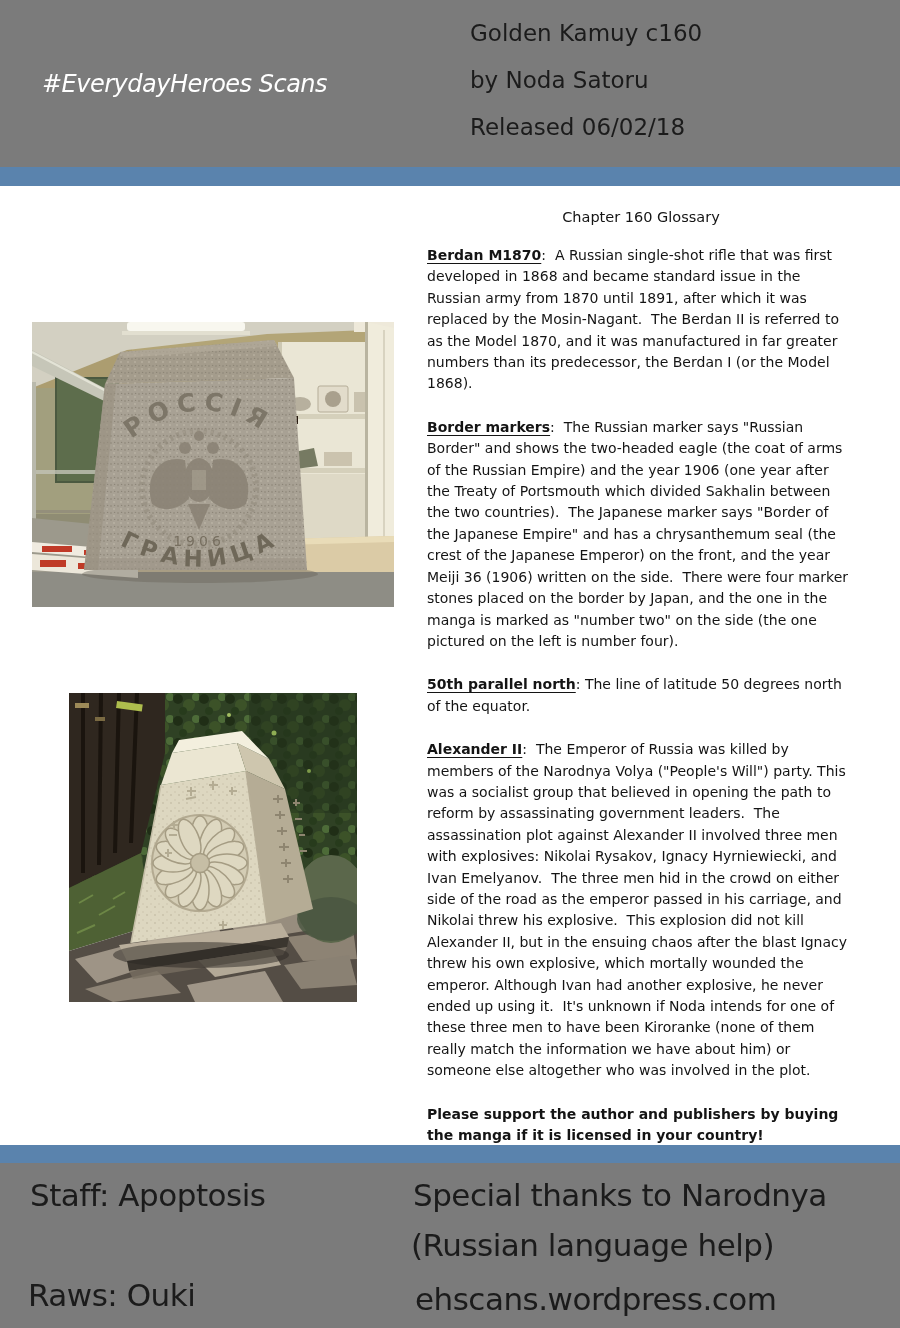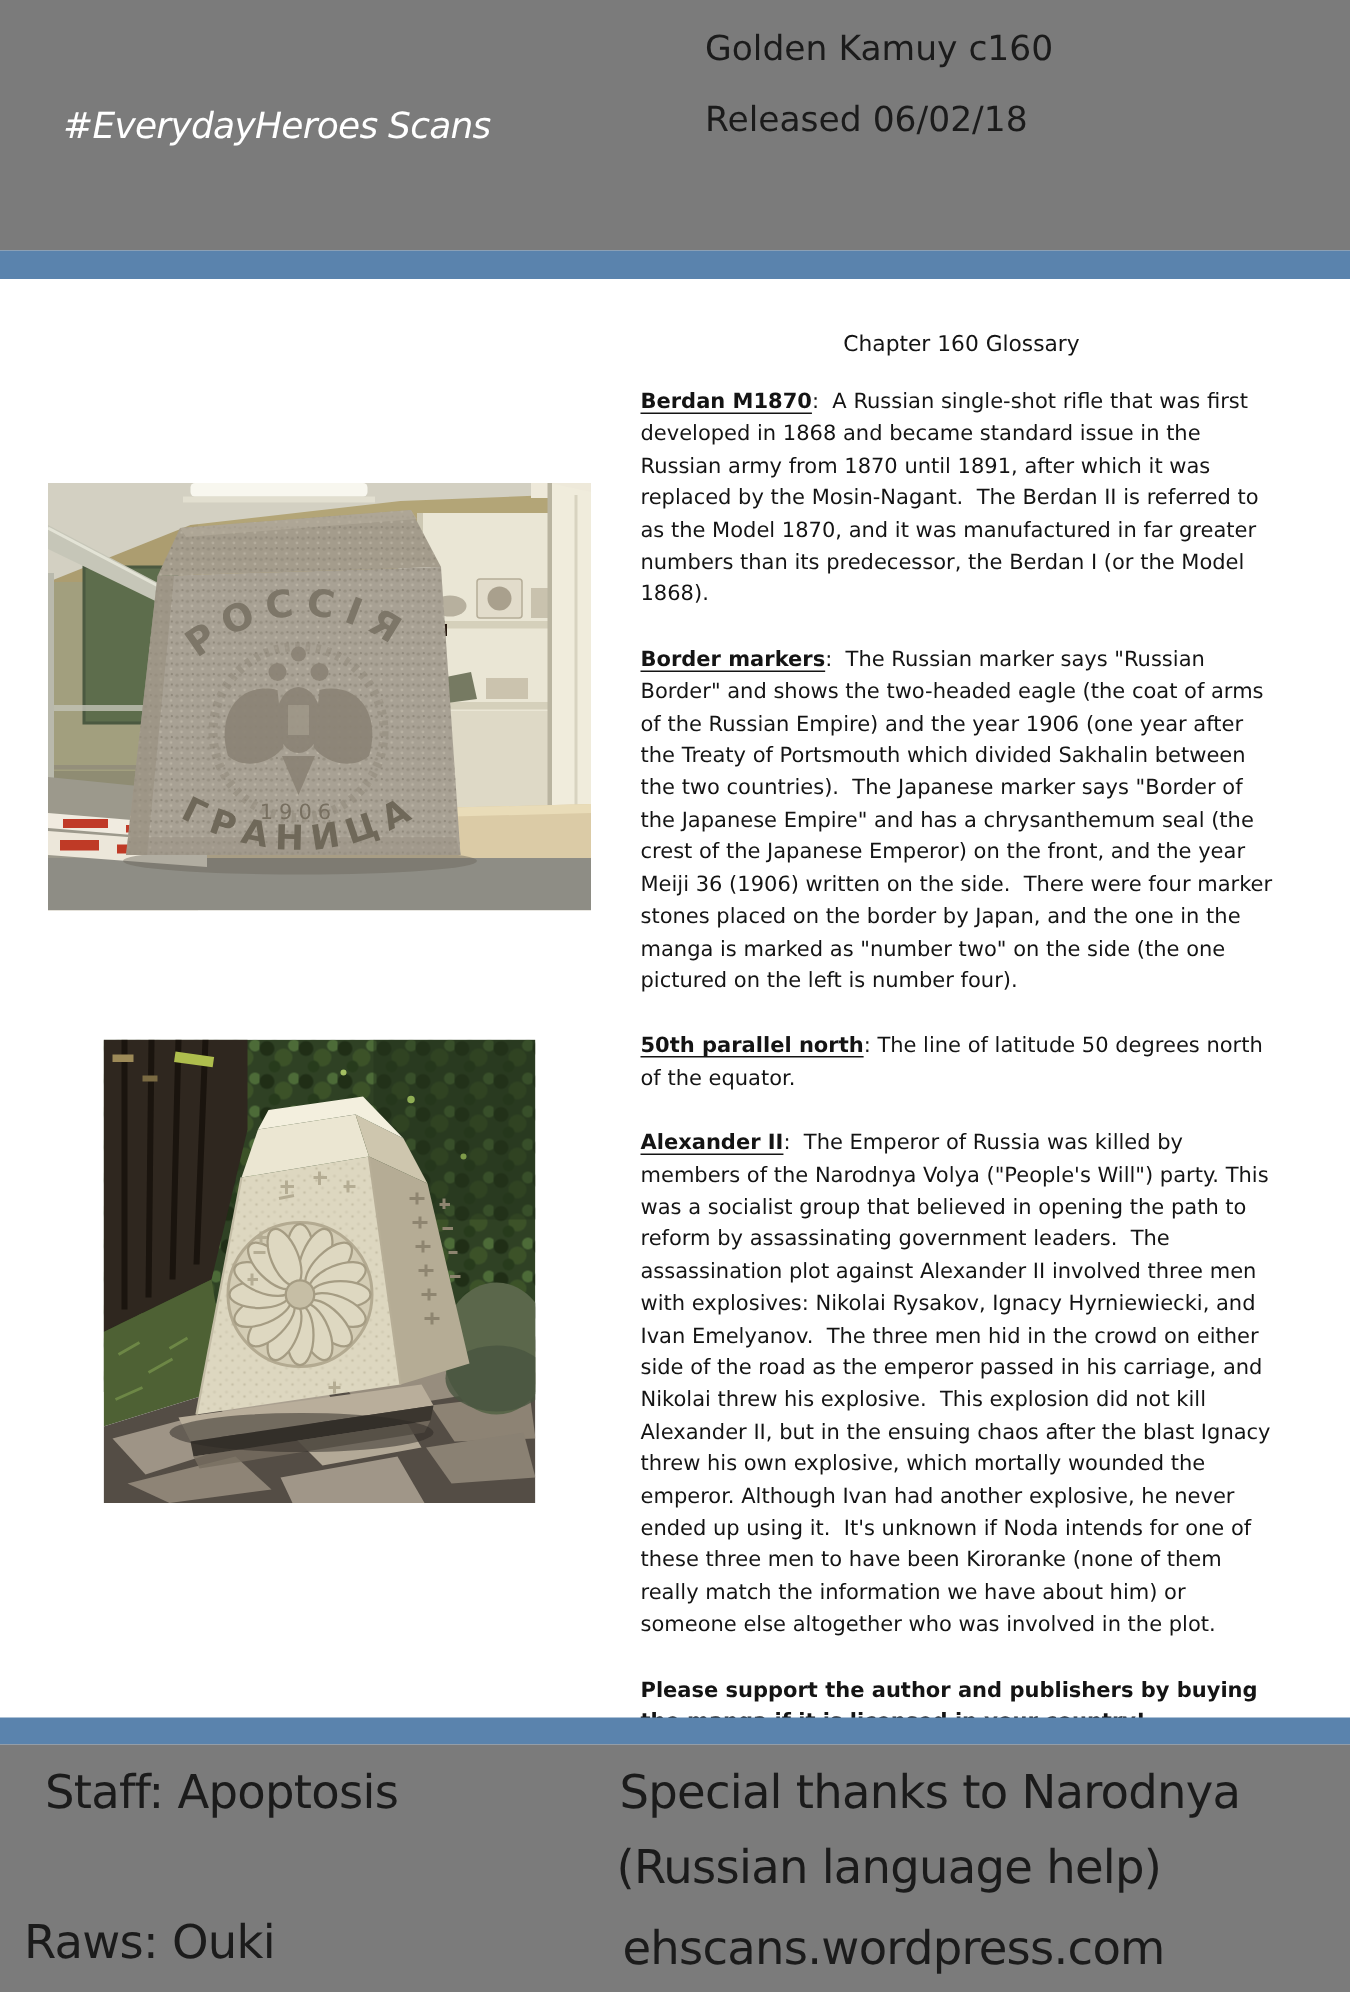--- a/index.html
+++ b/index.html
@@ -11,47 +11,48 @@
   .band-footer{top:1163px;height:209px;}
   .stripe{position:absolute;left:0;right:0;background:#5a83ad;}
   .stripe-top{top:167px;height:19px;}
   .stripe-bottom{top:1145px;height:18px;}
   
   .scan-group{position:absolute;left:42px;top:70px;font-size:24px;letter-spacing:-0.5px;color:#ffffff;font-style:italic;}
   .title-block{position:absolute;left:470px;top:10px;width:400px;
                font-size:23px;line-height:47px;color:#1b1b1b;}
   
   .glossary{position:absolute;left:427px;top:205px;width:428px;}
-  .glossary-heading{font-size:14.5px;text-align:center;margin:17px 0 20px 0;font-weight:normal;color:#141414;}
+  .glossary-heading{font-size:14.5px;text-align:center;margin:4px 0 20px 0;font-weight:normal;color:#141414;}
   .entry{font-size:14px;line-height:21.4px;margin:0 0 22px 0;white-space:pre-wrap;color:#141414;}
   .term{font-weight:bold;text-decoration:underline;text-underline-offset:3px;}
   .support{font-size:14px;line-height:21.4px;font-weight:bold;margin-top:20px;white-space:pre-wrap;color:#141414;}
   
   .photo{position:absolute;overflow:hidden;}
   .photo svg{display:block;width:100%;height:100%;}
   .photo-1{left:32px;top:322px;width:362px;height:285px;}
   .photo-2{left:69px;top:693px;width:288px;height:309px;}
   
   .f-text{position:absolute;font-size:31px;letter-spacing:-0.5px;color:#1b1b1b;}
   .f-staff{left:30px;top:14px;}
   .f-staff2{left:122px;top:64px;}
-  .f-raws{left:16px;top:114px;}
+  .f-raws{left:28px;top:114px;}
   .f-thanks1{left:413px;top:14px;}
   .f-thanks2{left:411px;top:64px;text-align:center;}
   .f-site{left:415px;top:118px;}
 </style>
 </head>
 <body>
 
 <div class="page">
 
   <div class="band band-header">
     <div class="scan-group">#EverydayHeroes Scans</div>
     <div class="title-block">
       <div>Golden Kamuy c160</div>
+      <div>by Noda Satoru</div>
       <div>Released 06/02/18</div>
     </div>
   </div>
   <div class="stripe stripe-top"></div>
 
   <div class="photo photo-1">
     <svg viewBox="0 0 362 285" preserveAspectRatio="none">
       <defs>
         <pattern id="sp1" width="7" height="7" patternUnits="userSpaceOnUse">
           <circle cx="2" cy="2" r="1.1" fill="#8a8375"></circle>

